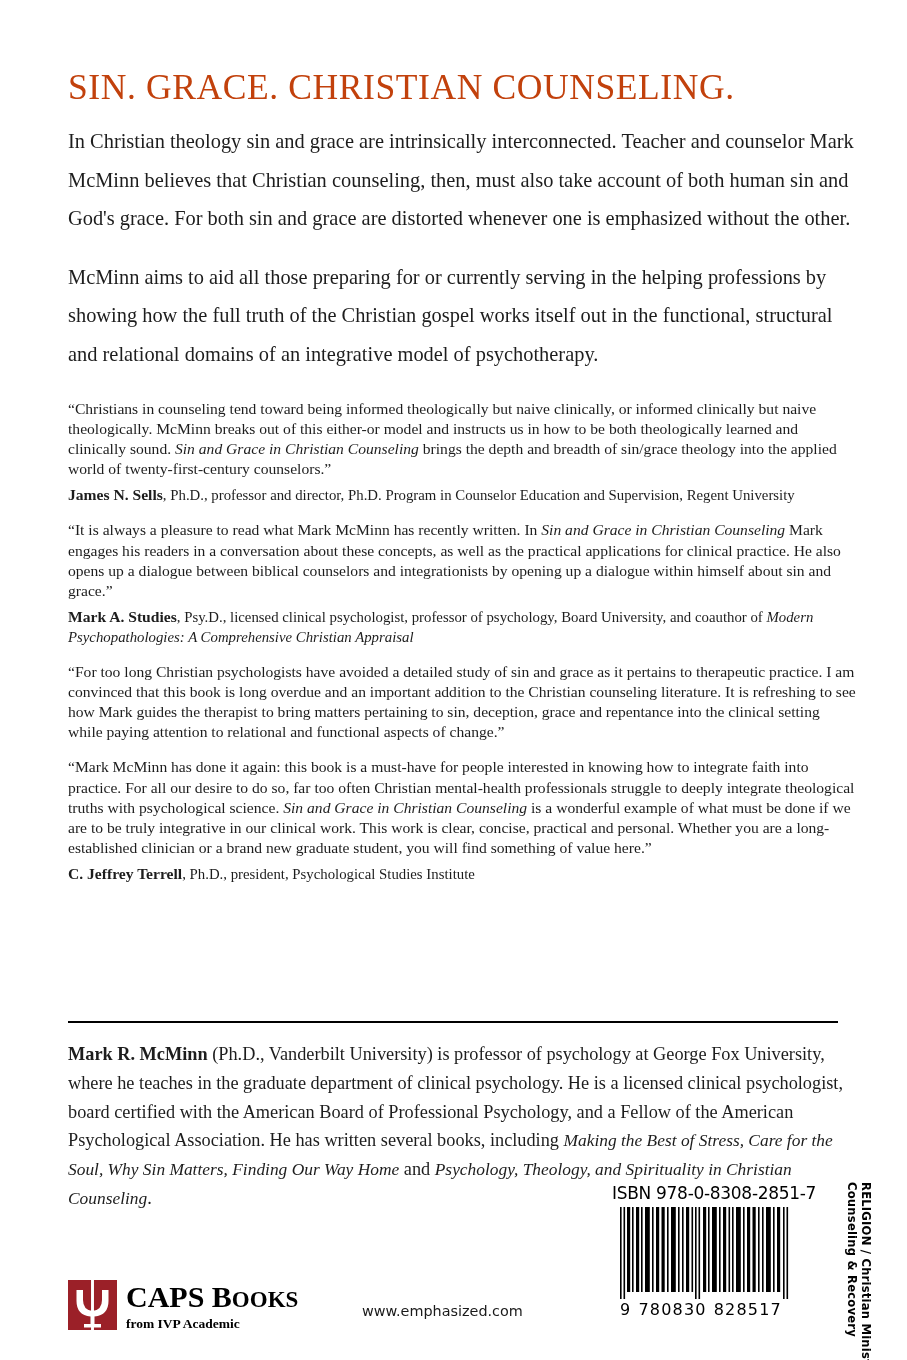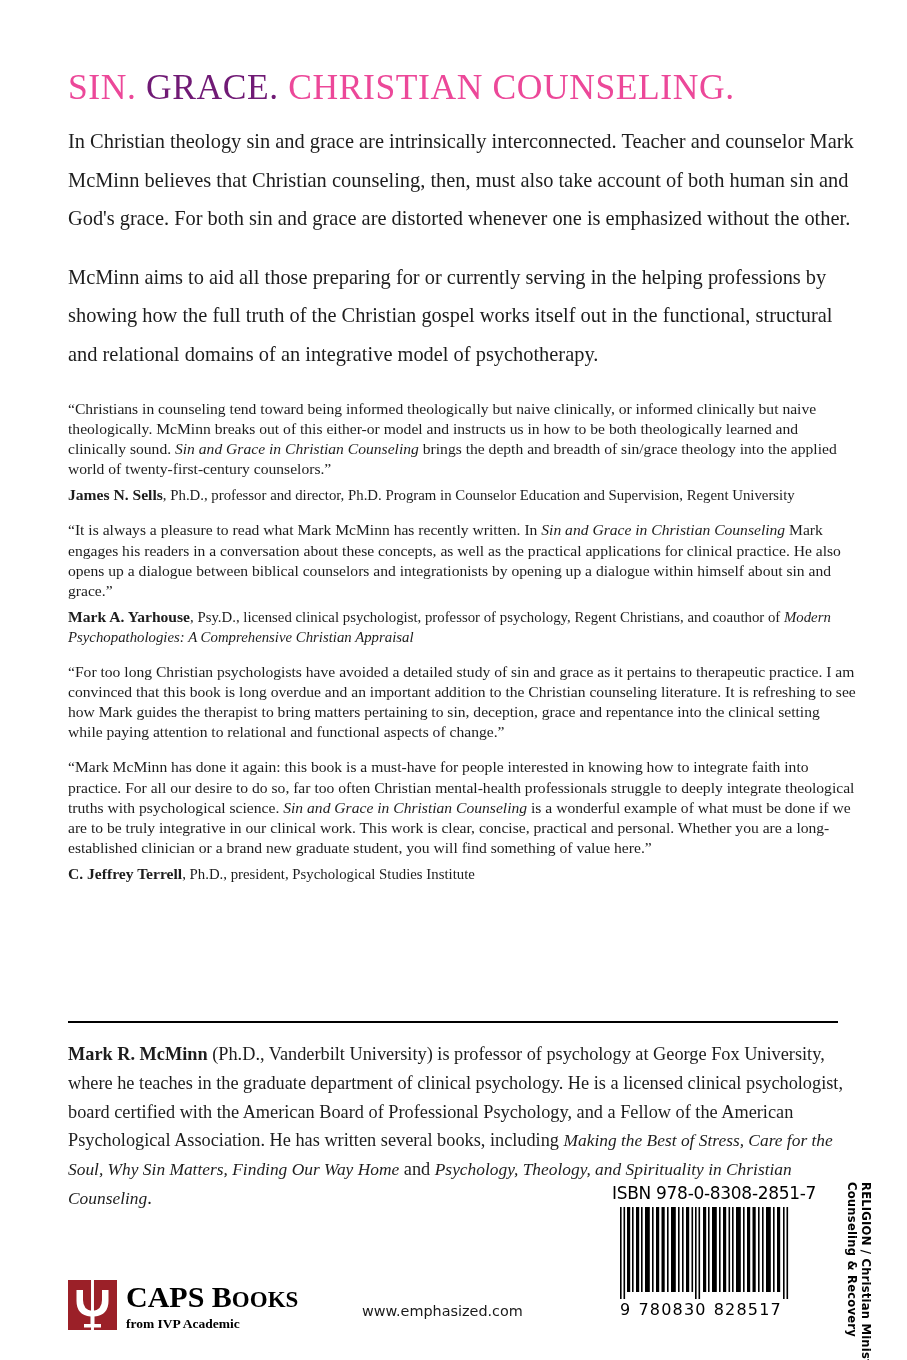--- a/index.html
+++ b/index.html
@@ -23,22 +23,22 @@
   .title {
     position: absolute;
     left: 68px;
     top: 68px;
     width: 790px;
     font-size: 35.5px;
     letter-spacing: 0.6px;
     line-height: 1.1;
     white-space: nowrap;
   }
-  .title .seg-gray { color: #ec4899; }
-  .title .seg-red  { color: #701a75; }
+  .title .seg-gray { color: #c2410c; }
+  .title .seg-red  { color: #c2410c; }
 
   
   .intro {
     position: absolute;
     left: 68px;
     top: 122px;
     width: 792px;
   }
   .intro p {
     margin: 0 0 20px 0;
@@ -222,21 +222,21 @@
 
   <div class="endorsements">
 
     <div class="endorsement">
       <p class="quote"><span>“Christians in counseling tend toward being informed theologically but naive clinically, or informed clinically but naive theologically. McMinn breaks out of this either-or model and instructs us in how to be both theologically learned and clinically sound. </span><em class="bk">Sin and Grace in Christian Counseling</em><span> brings the depth and breadth of sin/grace theology into the applied world of twenty-first-century counselors.”</span></p>
       <p class="attrib"><span class="who">James N. Sells</span><span class="rest">, Ph.D., professor and director, Ph.D. Program in Counselor Education and Supervision, Regent University</span></p>
     </div>
 
     <div class="endorsement">
       <p class="quote"><span>“It is always a pleasure to read what Mark McMinn has recently written. In </span><em class="bk">Sin and Grace in Christian Counseling</em><span> Mark engages his readers in a conversation about these concepts, as well as the practical applications for clinical practice. He also opens up a dialogue between biblical counselors and integrationists by opening up a dialogue within himself about sin and grace.”</span></p>
-      <p class="attrib"><span class="who">Mark A. Yarhouse</span><span class="rest">, Psy.D., licensed clinical psychologist, professor of psychology, Regent Christians, and coauthor of </span><em class="bk rest">Modern Psychopathologies: A Comprehensive Christian Appraisal</em></p>
+      <p class="attrib"><span class="who">Mark A. Studies</span><span class="rest">, Psy.D., licensed clinical psychologist, professor of psychology, Board University, and coauthor of </span><em class="bk rest">Modern Psychopathologies: A Comprehensive Christian Appraisal</em></p>
     </div>
 
     <div class="endorsement">
       <p class="quote"><span>“For too long Christian psychologists have avoided a detailed study of sin and grace as it pertains to therapeutic practice. I am convinced that this book is long overdue and an important addition to the Christian counseling literature. It is refreshing to see how Mark guides the therapist to bring matters pertaining to sin, deception, grace and repentance into the clinical setting while paying attention to relational and functional aspects of change.”</span></p>
     </div>
 
     <div class="endorsement">
       <p class="quote"><span>“Mark McMinn has done it again: this book is a must-have for people interested in knowing how to integrate faith into practice. For all our desire to do so, far too often Christian mental-health professionals struggle to deeply integrate theological truths with psychological science. </span><em class="bk">Sin and Grace in Christian Counseling</em><span> is a wonderful example of what must be done if we are to be truly integrative in our clinical work. This work is clear, concise, practical and personal. Whether you are a long-established clinician or a brand new graduate student, you will find something of value here.”</span></p>
       <p class="attrib"><span class="who">C. Jeffrey Terrell</span><span class="rest">, Ph.D., president, Psychological Studies Institute</span></p>
     </div>

